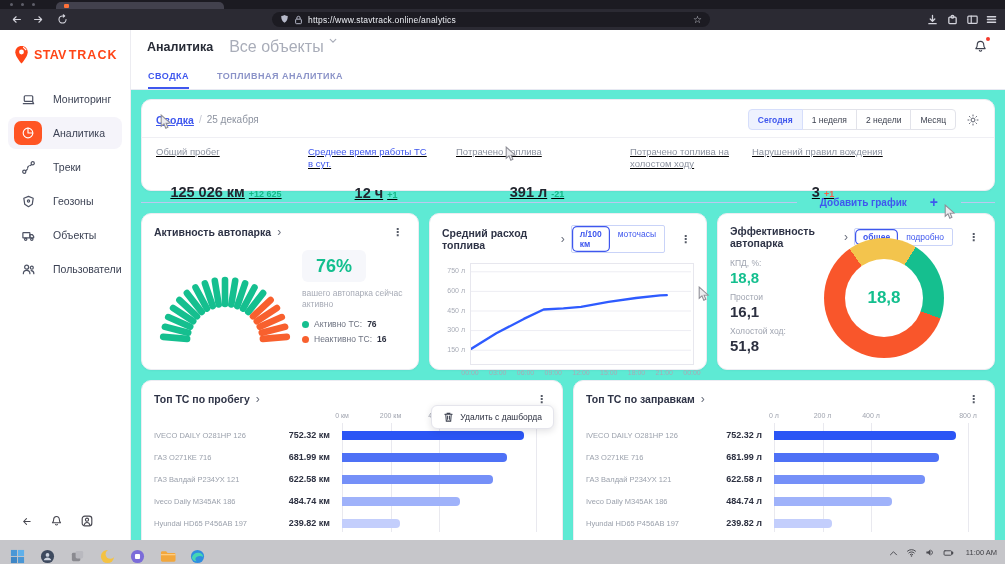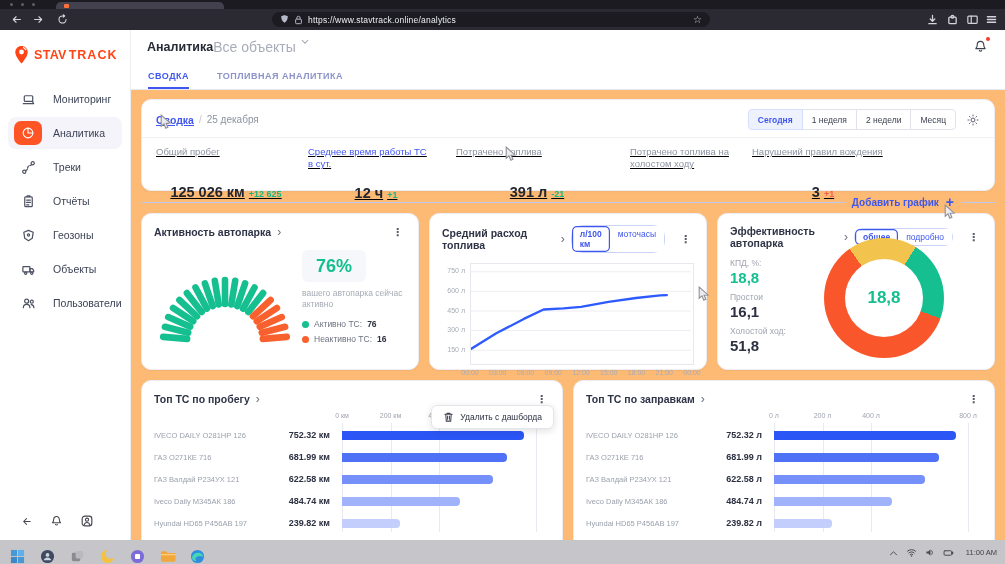--- a/index.html
+++ b/index.html
@@ -13,39 +13,39 @@
   .favicon{position:absolute;left:8px;top:2px;width:5px;height:4px;background:#ff7139;border-radius:1px;}
   .toolbar{position:absolute;top:9px;left:0;right:0;height:21px;background:#2b2a33;}
   .tb-ic{position:absolute;top:4px;width:13px;height:13px;display:flex;align-items:center;justify-content:center;}
   .tb-ic svg{stroke:#d4d4dc;fill:none;stroke-width:1.4;stroke-linecap:round;stroke-linejoin:round;}
   .urlbar{position:absolute;left:272px;top:3px;width:438px;height:15px;background:#1c1b22;border-radius:8px;
     display:flex;align-items:center;gap:5px;padding:0 8px;box-sizing:border-box;}
   .url-text{font-size:8.5px;color:#eceef3;letter-spacing:.2px;}
   .star{margin-left:auto;color:#cfd0d9;font-size:10px;line-height:10px;}
 
   
-  .app{position:absolute;top:30px;left:0;right:0;bottom:24px;display:flex;background:#fdba74;}
+  .app{position:absolute;top:30px;left:0;right:0;bottom:24px;display:flex;background:#5eead4;}
   .sidebar{width:130px;background:#fff;border-right:1px solid #ececf1;position:relative;flex:none;}
   .logo{display:flex;align-items:center;gap:4px;padding:15px 10px 16px 13px;}
   .logo-text{font-size:12.5px;font-weight:bold;color:#ff4517;letter-spacing:.3px;}
   .logo-text .trk{margin-left:2px;letter-spacing:1px;}
   .nav-item{margin:2px 8px;height:26px;border-radius:8px;display:flex;align-items:center;gap:11px;padding:3px 6px;cursor:default;}
   .nav-item.active{background:#f5f4fa;}
   .nav-ic{width:28px;height:24px;display:flex;align-items:center;justify-content:center;flex:none;}
   .nav-ic svg{stroke:#4d5263;fill:none;stroke-width:1.3;stroke-linecap:round;stroke-linejoin:round;}
   .nav-item.active .nav-ic{background:#ff5524;border-radius:7px;}
   .nav-item.active .nav-ic svg{stroke:#fff;}
   .nav-label{font-size:10.5px;color:#3c4254;}
   .sidebar-footer{position:absolute;bottom:8px;left:0;width:100%;display:flex;align-items:center;gap:17px;padding-left:20px;box-sizing:border-box;}
   .sidebar-footer svg{stroke:#46464f;fill:none;stroke-width:1.3;stroke-linecap:round;stroke-linejoin:round;}
 
   .main{flex:1;position:relative;overflow:hidden;}
   .main-header{height:34px;background:#fff;display:flex;align-items:center;padding:0 16px;}
   .page-title{font-size:12.5px;font-weight:bold;color:#262a35;}
-  .scope{font-size:14px;color:#a9adb9;display:flex;align-items:flex-start;gap:5px;}
+  .scope{margin-left:16px;font-size:16px;color:#a9adb9;display:flex;align-items:flex-start;gap:5px;}
   .scope svg{stroke:#a9adb9;fill:none;stroke-width:1.4;stroke-linecap:round;}
   .hdr-bell{margin-left:auto;position:relative;width:16px;height:16px;}
   .hdr-bell svg{stroke:#3d414e;fill:none;stroke-width:1.2;stroke-linecap:round;stroke-linejoin:round;}
   .red-dot{position:absolute;right:-1px;top:-2px;width:4px;height:4px;border-radius:50%;background:#f43b2d;}
   .tabs{height:25px;background:#fff;border-bottom:1px solid #e7e9f2;display:flex;gap:28px;padding:0 17px;}
   .tab-item{display:flex;align-items:center;font-size:9px;font-weight:bold;letter-spacing:.5px;color:#8b93c8;border-bottom:2px solid transparent;}
   .tab-item.active{color:#3f57ee;border-bottom-color:#3f57ee;}
 
   .content{position:absolute;top:59px;left:0;right:0;bottom:0;padding:10px 10px 0 10px;box-sizing:border-box;}
 
@@ -65,21 +65,21 @@
   .gear svg{stroke:#565b68;fill:none;stroke-width:1.1;}
   .summary-divider{height:1px;background:#efeff4;margin:7px -14px 8px -14px;}
   .stats{display:grid;grid-template-columns:140px 136px 162px 110px 142px auto;column-gap:12px;text-decoration:underline;}
   .stat-label{font-size:9.5px;color:#8d93a0;line-height:1.3;min-height:24px;padding-right:10px;}
   .stat-label.link{color:#3f57ee;}
   .stat-value{font-size:14.5px;font-weight:bold;color:#23262f;margin-top:14px;text-align:center;}
   .delta{font-size:9px;font-weight:bold;margin-left:4px;}
   .delta.green{color:#12b886;} .delta.red{color:#f4604b;}
 
   
-  .add-chart{display:flex;align-items:center;height:22px;gap:7px;}
+  .add-chart{display:flex;align-items:center;height:22px;gap:23px;}
   .ac-line{height:1px;background:#bcc8f0;flex:1;}
   .ac-line.short{flex:none;width:34px;}
   .ac-label{font-size:10px;font-weight:bold;color:#3f57ee;}
   .ac-plus{font-size:14px;font-weight:bold;color:#3f57ee;line-height:10px;}
 
   
   .cards-row{display:flex;gap:10px;}
   .chart-card{flex:1;height:157px;padding:11px 12px;position:relative;}
   .card-head{display:flex;align-items:center;gap:6px;}
   .card-title{font-size:10.5px;font-weight:bold;color:#2e3346;}
@@ -91,21 +91,21 @@
   .act-right{position:absolute;left:160px;top:36px;width:106px;}
   .pct-box{width:64px;height:32px;background:#f6f7fb;border-radius:6px;display:flex;align-items:center;justify-content:center;
     font-size:18px;font-weight:bold;color:#13bf8e;}
   .act-caption{margin-top:6px;font-size:8.5px;color:#a7abb6;line-height:1.3;}
   .legend{margin-top:9px;}
   .legend-row{display:flex;align-items:center;gap:5px;margin-top:5px;font-size:8.5px;color:#6d7280;}
   .dot{width:7px;height:7px;border-radius:50%;flex:none;}
   .legend-val{font-weight:bold;color:#2c3040;}
 
   
-  .toggle-group{margin-left:auto;display:flex;border:1px solid #c9d3f8;border-radius:12px;}
+  .toggle-group{margin-left:auto;display:flex;border:1px solid #c9d3f8;border-radius:2px;}
   .toggle{padding:3px 8px;font-size:8.5px;color:#3f57ee;background:#fff;border-radius:5px;}
   .toggle.active{box-shadow:inset 0 0 0 1.2px #3f57ee;font-weight:bold;}
 
   
   .plot-wrap{display:flex;margin-top:10px;}
   .y-axis{width:28px;position:relative;height:100px;flex:none;}
   .ytick{position:absolute;right:5px;font-size:7px;color:#a7abb6;}
   .plot{position:relative;width:222px;height:100px;border:1px solid #e7e7ee;background:#fff;}
   .x-axis{position:relative;height:12px;margin-left:28px;width:222px;}
   .xtick{position:absolute;top:4px;font-size:7px;color:#a7abb6;transform:translateX(-50%);}
@@ -243,29 +243,20 @@
       </div>
       <div class="nav-item">
         <span class="nav-ic">
             <svg width="15" height="15" viewBox="0 0 16 16">
               <circle cx="3.5" cy="12.5" r="1.7"></circle>
               <circle cx="12.5" cy="3.5" r="1.7"></circle>
               <path d="M5 11.3C8.2 10.2 5.8 7.2 9 6.1c1.8-.6 2.4-1.2 2.6-2.4" stroke-dasharray="2.2 1.4"></path>
             </svg>
           </span>
         <span class="nav-label">Треки</span>
-      </div>
-      <div class="nav-item">
-        <span class="nav-ic">
-            <svg width="15" height="15" viewBox="0 0 16 16">
-              <rect x="4" y="3" width="8" height="10.5" rx="1"></rect>
-              <path d="M6.5 3V2h3v1M6 6.5h4M6 9h4M6 11.5h2.5"></path>
-            </svg>
-          </span>
-        <span class="nav-label">Отчёты</span>
       </div>
       <div class="nav-item">
         <span class="nav-ic">
             <svg width="15" height="15" viewBox="0 0 16 16">
               <path d="M3 4.5L8 2.5l5 2-1 6.5-4 2.5-4-2.5z"></path>
               <circle cx="8" cy="7.5" r="1.2"></circle>
             </svg>
           </span>
         <span class="nav-label">Геозоны</span>
       </div>

